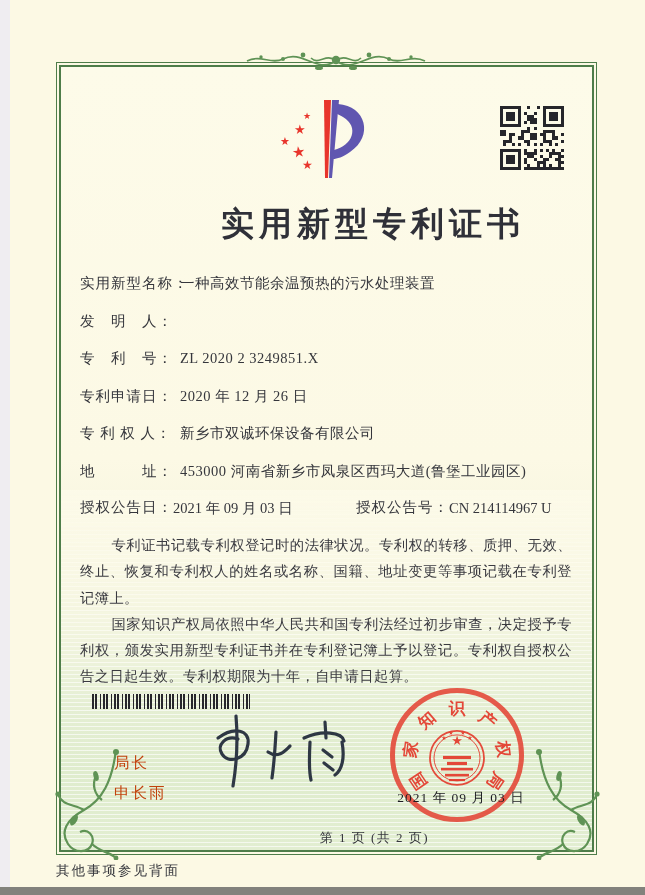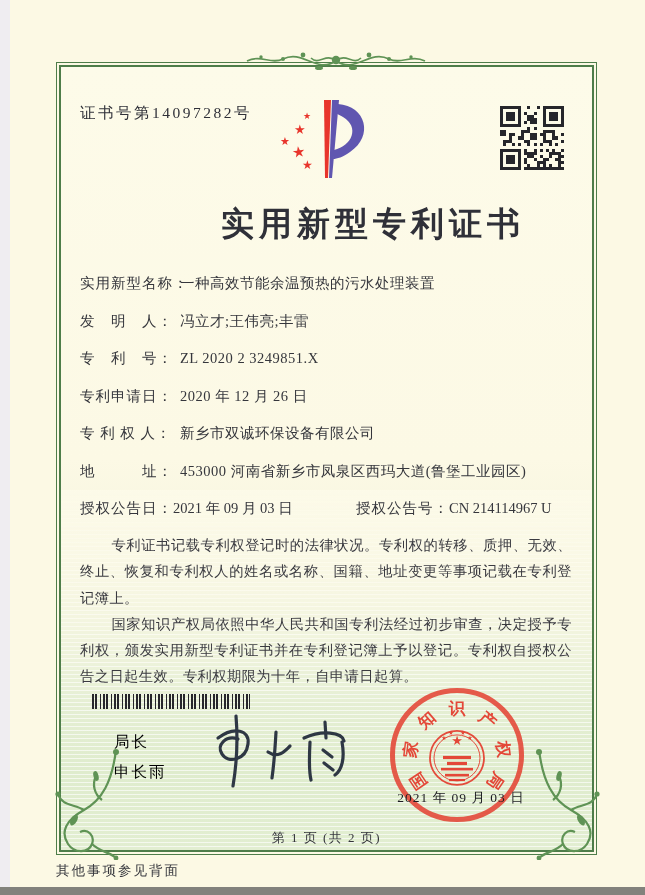--- a/index.html
+++ b/index.html
@@ -55,56 +55,56 @@
     font-size:33px;font-weight:600;letter-spacing:5px;color:#2f3038;
   }
   
   .fields{position:absolute;left:70px;top:272px;width:495px;font-size:14.5px;color:#35363c;}
   .frow{display:flex;line-height:23px;margin-bottom:14.5px;}
   .frow .lbl{flex:none;width:100px;white-space:pre;letter-spacing:1px;}
   .frow .val{letter-spacing:.5px;}
   .grant{display:flex;line-height:23px;margin-top:4px;}
   .grant .pair1{flex:none;width:276px;display:flex;}
   .grant .pair2{display:flex;}
-  .grant .lbl{white-space:pre;letter-spacing:1px;}
+  .grant .lbl{white-space:pre;letter-spacing:1px;font-family:Liberation Mono, monospace;}
   
   .bodytext{
     position:absolute;left:70px;top:532px;width:492px;
     font-size:14.3px;line-height:26.3px;color:#3a3a40;text-align:justify;
   }
   .bodytext p{margin:0;text-indent:2.2em;letter-spacing:.4px;}
   
   .barcode{
     position:absolute;left:82px;top:694px;width:158px;height:15px;
     background:
       repeating-linear-gradient(90deg,#26262b 0 2px,rgba(0,0,0,0) 2px 3px,#26262b 3px 5px,rgba(0,0,0,0) 5px 8px,#26262b 8px 9px,rgba(0,0,0,0) 9px 11px);
   }
   .signer{
-    position:absolute;left:104px;top:727px;
+    position:absolute;left:104px;top:748px;
     font-family:"Liberation Sans","DejaVu Sans",sans-serif;
-    font-size:15.5px;color:#000000;letter-spacing:2px;line-height:30px;
+    font-size:15.5px;color:#c2410c;letter-spacing:2px;line-height:30px;
   }
   .signature{position:absolute;left:182px;top:706px;width:168px;height:92px;}
   .seal{
     position:absolute;left:380px;top:688px;width:134px;height:134px;
     border:5px solid rgba(227,56,42,.82);border-radius:50%;box-sizing:border-box;
   }
   .seal .ring-char{
     position:absolute;left:50%;top:50%;width:20px;height:20px;margin:-10px 0 0 -10px;
     display:flex;align-items:center;justify-content:center;
     font-size:16.5px;font-weight:700;color:rgba(227,56,42,.92);
   }
   .seal .emblem{position:absolute;left:50%;top:50%;transform:translate(-50%,-46%);}
   .seal-date{
     position:absolute;left:376px;top:789px;width:150px;text-align:center;
     font-size:13.5px;letter-spacing:1px;color:#1d1d22;z-index:5;
   }
   .page-num{
     position:absolute;left:46px;top:829px;width:541px;text-align:center;
-    font-size:13px;letter-spacing:1.5px;color:#35363c;
+    font-size:13px;letter-spacing:1.5px;color:#35363c;padding-left:48px;
   }
   .back-note{
     position:absolute;left:46px;top:862px;width:541px;
     font-size:13.5px;letter-spacing:2px;color:#35363c;
   }
 </style>
 </head>
 <body>
 
 <div class="paper">
@@ -159,21 +159,20 @@
     </g>
     <g fill="#5f9355">
       <circle cx="8" cy="46" r="2.6"></circle>
       <circle cx="66" cy="4" r="3"></circle>
       <ellipse cx="24" cy="72" rx="3" ry="6" transform="rotate(30 24 72)"></ellipse>
       <ellipse cx="46" cy="28" rx="2.5" ry="5" transform="rotate(-15 46 28)"></ellipse>
       <circle cx="66" cy="110" r="2.4"></circle>
     </g>
   </svg>
 
-  <div class="cert-no">证书号第14097282号</div>
 
   <div class="logo">
     <svg width="108" height="86" viewBox="0 0 108 86">
       <path d="M52,4 L59,4 L56,82 L53,82 Z" fill="#e8352c"></path>
       <path d="M60,4 L67,4 L60,82 L57,82 Z" fill="#6056b0"></path>
       <path d="M66,8 C94,10 102,40 78,56 C71,61 65,63 61,63 L62,54 C80,50 88,31 71,21 C68,19 65,18 64,17 Z" fill="#6056b0"></path>
     </svg>
     <span class="star s1">★</span>
     <span class="star s2">★</span>
     <span class="star s3">★</span>
@@ -312,21 +311,20 @@
 
   <div class="title">实用新型专利证书</div>
 
   <div class="fields">
     <div class="frow">
       <span class="lbl">实用新型名称：</span>
       <span class="val">一种高效节能余温预热的污水处理装置</span>
     </div>
     <div class="frow">
       <span class="lbl">发　明　人：</span>
-      <span class="val">冯立才;王伟亮;丰雷</span>
     </div>
     <div class="frow">
       <span class="lbl">专　利　号：</span>
       <span class="val">ZL 2020 2 3249851.X</span>
     </div>
     <div class="frow">
       <span class="lbl">专利申请日：</span>
       <span class="val">2020 年 12 月 26 日</span>
     </div>
     <div class="frow">

